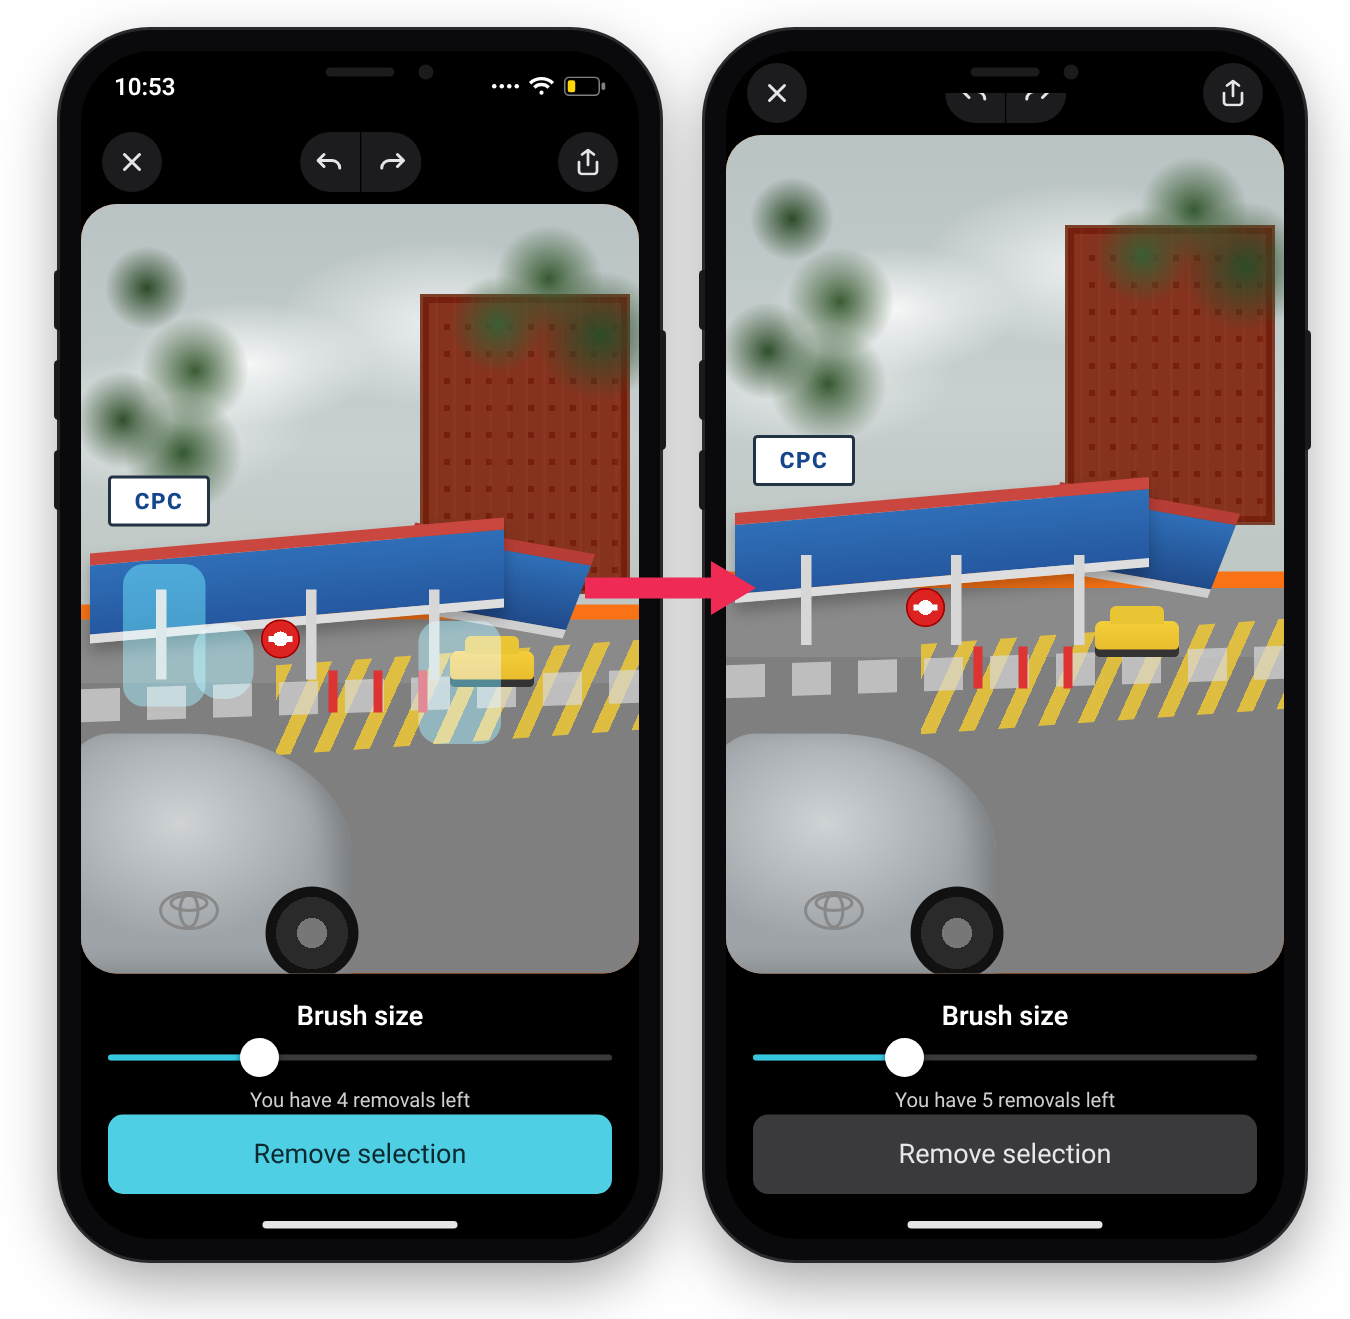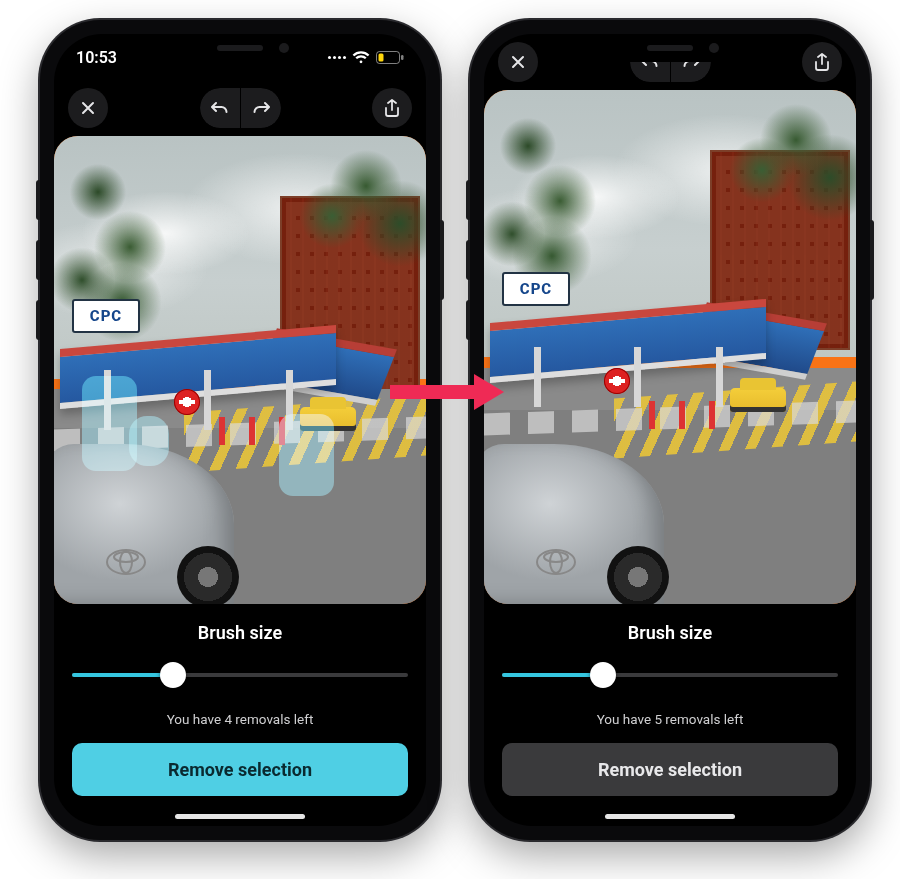--- a/index.html
+++ b/index.html
@@ -272,21 +272,21 @@
     border-radius: 14px;
     filter: blur(0.4px);
     mix-blend-mode: screen;
   }
 
   
   .panel {
     padding: 14px 18px 30px 18px;
     color:#fff;
     display:flex; flex-direction:column; align-items:center;
-    gap: 16px;
+    gap: 1px;
   }
   .panel h4 {
     margin: 4px 0 2px 0;
     font-size: 18px;
     font-weight: 600;
   }
   .slider {
     position:relative;
     width: 100%;
     height: 28px;
@@ -306,21 +306,21 @@
   }
   .hint {
     font-size: 13.5px; color:#cfcfd1; margin-top:6px;
   }
   .action-btn {
     width: 100%;
     padding: 16px 0;
     text-align:center;
     border-radius: 10px;
     font-size: 18px;
-    font-weight:700;
+    font-weight:400;
   }
   .action-btn.primary {
     background:#4fcfe4; color:#0a2a30;
   }
   .action-btn.secondary {
     background:#3a3a3c; color:#e8e8ea;
   }
   .home-ind {
     position:absolute; bottom:7px; left:50%; transform:translateX(-50%);
     width:130px; height:5px; background:#fff; border-radius:3px; opacity:0.9;

